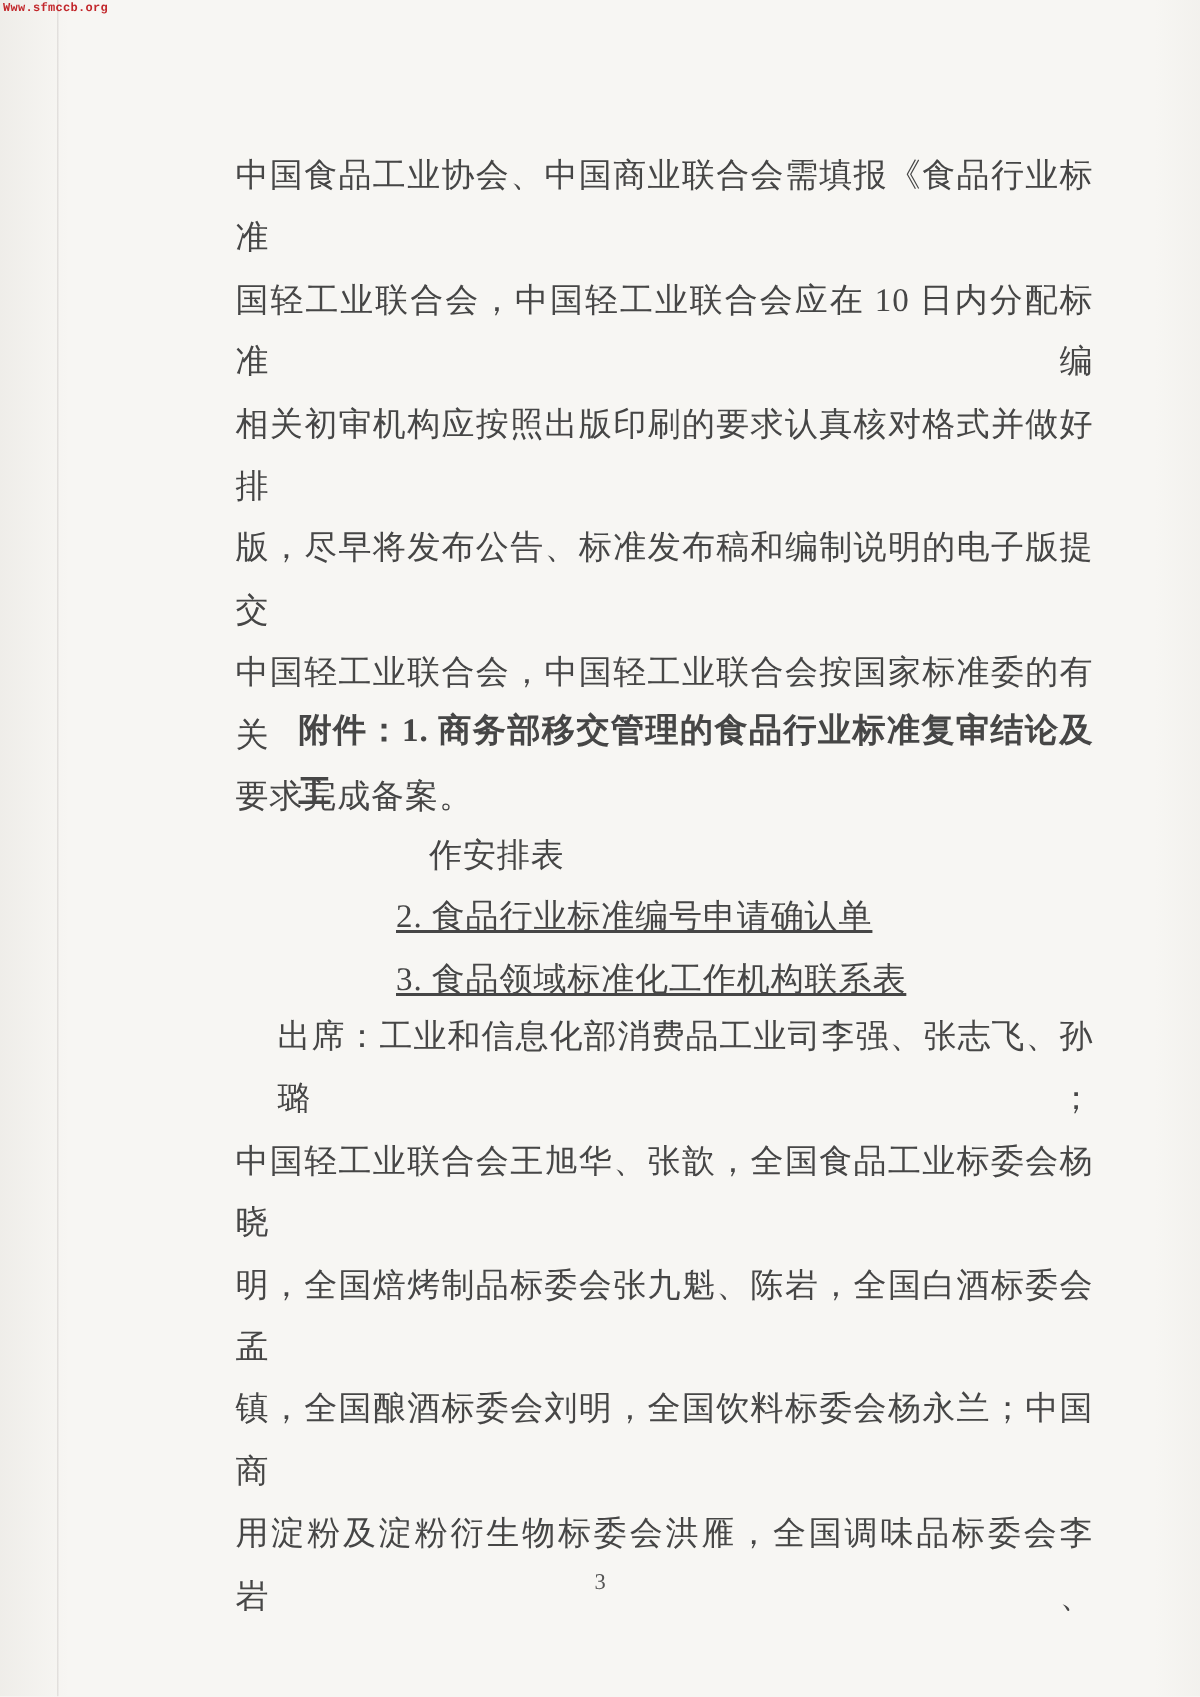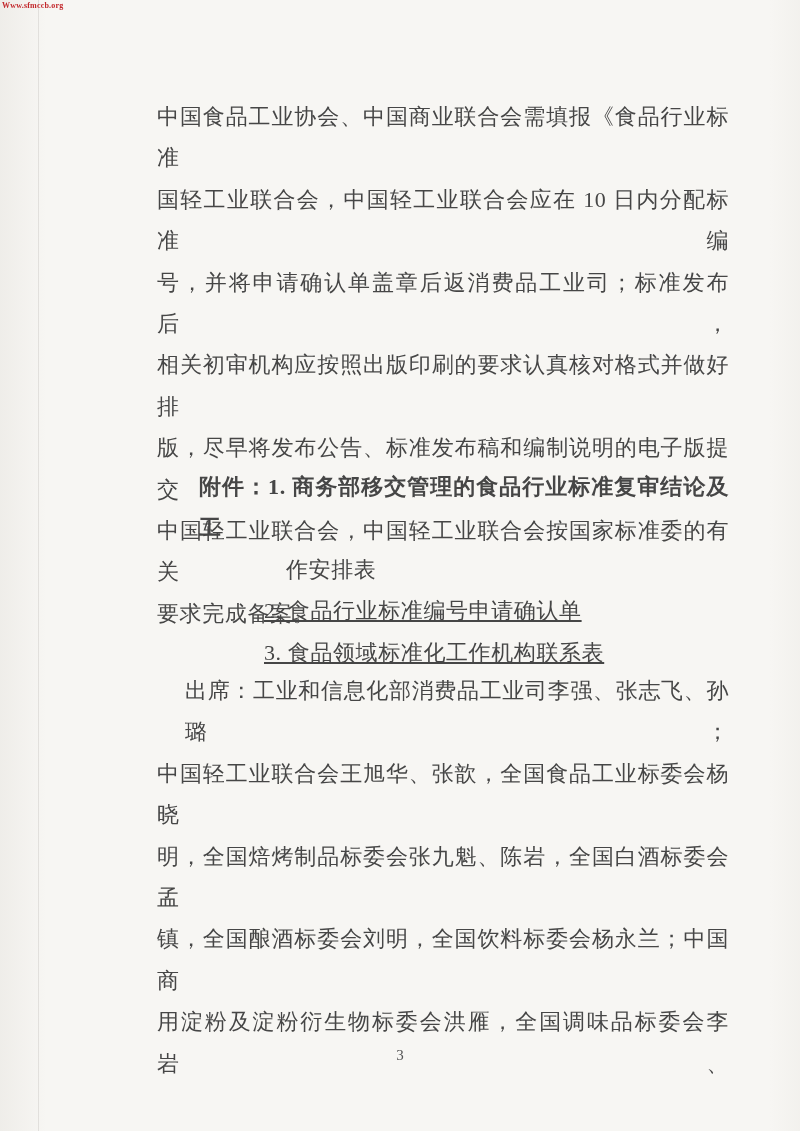--- a/index.html
+++ b/index.html
@@ -29,21 +29,21 @@
     left: 38px;
     top: 0;
     width: 1px;
     height: 1131px;
     background: rgba(125, 120, 112, 0.16);
   }
   .watermark {
     position: absolute;
     left: 2px;
     top: 1px;
-    font-family: Liberation Serif, serif;
+    font-family: Liberation Mono, monospace;
     font-size: 8px;
     font-weight: bold;
     color: #c2272b;
     letter-spacing: 0.2px;
     line-height: 9px;
   }
   .text-col {
     position: absolute;
     left: 118px;
     width: 572px;
@@ -81,21 +81,20 @@
 <body>
 
 <div class="paper"></div>
 <div class="scan-edge-line"></div>
 
 <div class="watermark">Www.sfmccb.org</div>
 
 <div class="text-col" id="para1">
   <div class="line just">中国食品工业协会、中国商业联合会需填报《食品行业标准</div>
   <div class="line just">国轻工业联合会，中国轻工业联合会应在 10 日内分配标准编</div>
-  <div class="line just">号，并将申请确认单盖章后返消费品工业司；标准发布后，</div>
   <div class="line just">相关初审机构应按照出版印刷的要求认真核对格式并做好排</div>
   <div class="line just">版，尽早将发布公告、标准发布稿和编制说明的电子版提交</div>
   <div class="line just">中国轻工业联合会，中国轻工业联合会按国家标准委的有关</div>
   <div class="line">要求完成备案。</div>
 </div>
 
 <div class="text-col" id="attach">
   <div class="line just indent-attach">
     <span>附件：</span><span>1. 商务部移交管理的食品行业标准复审结论及工</span>
   </div>

